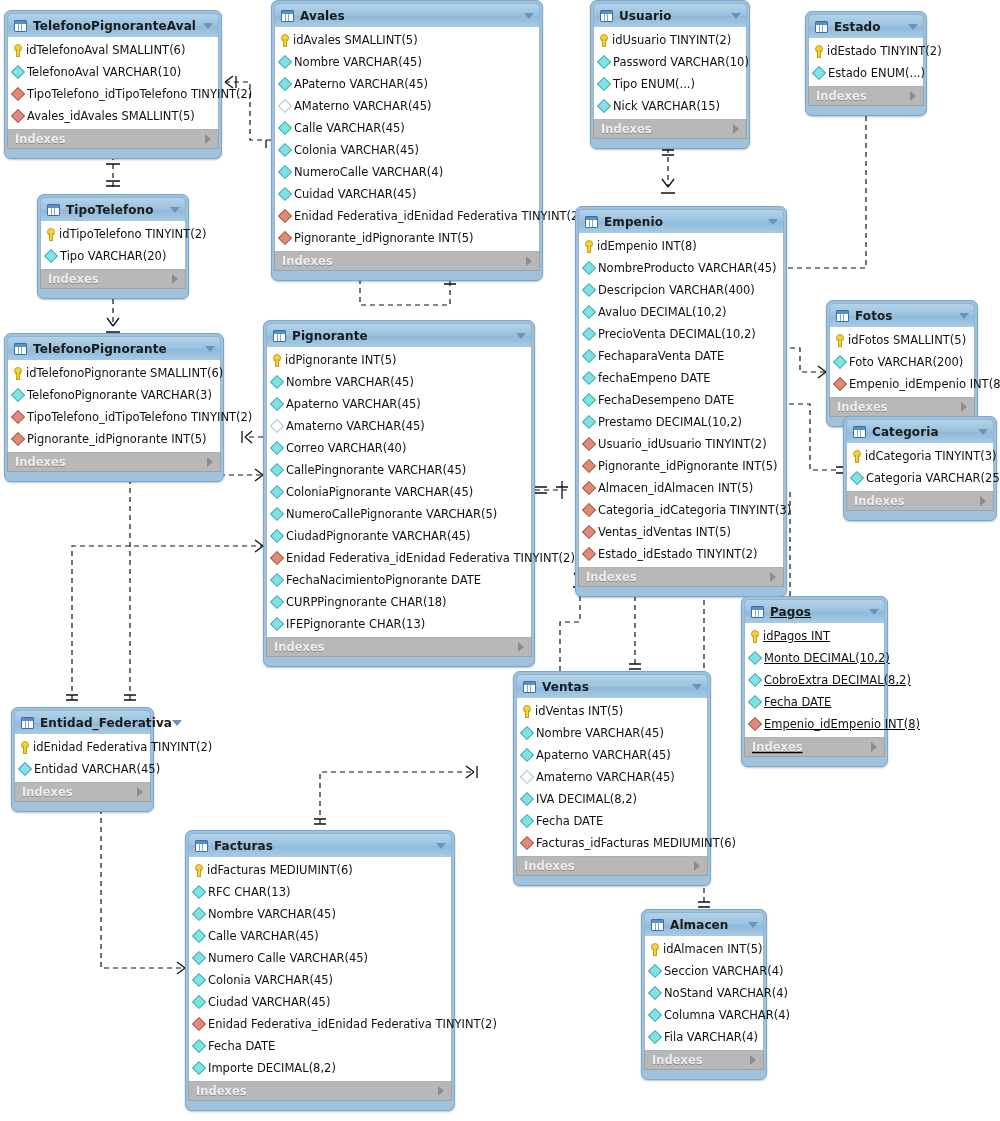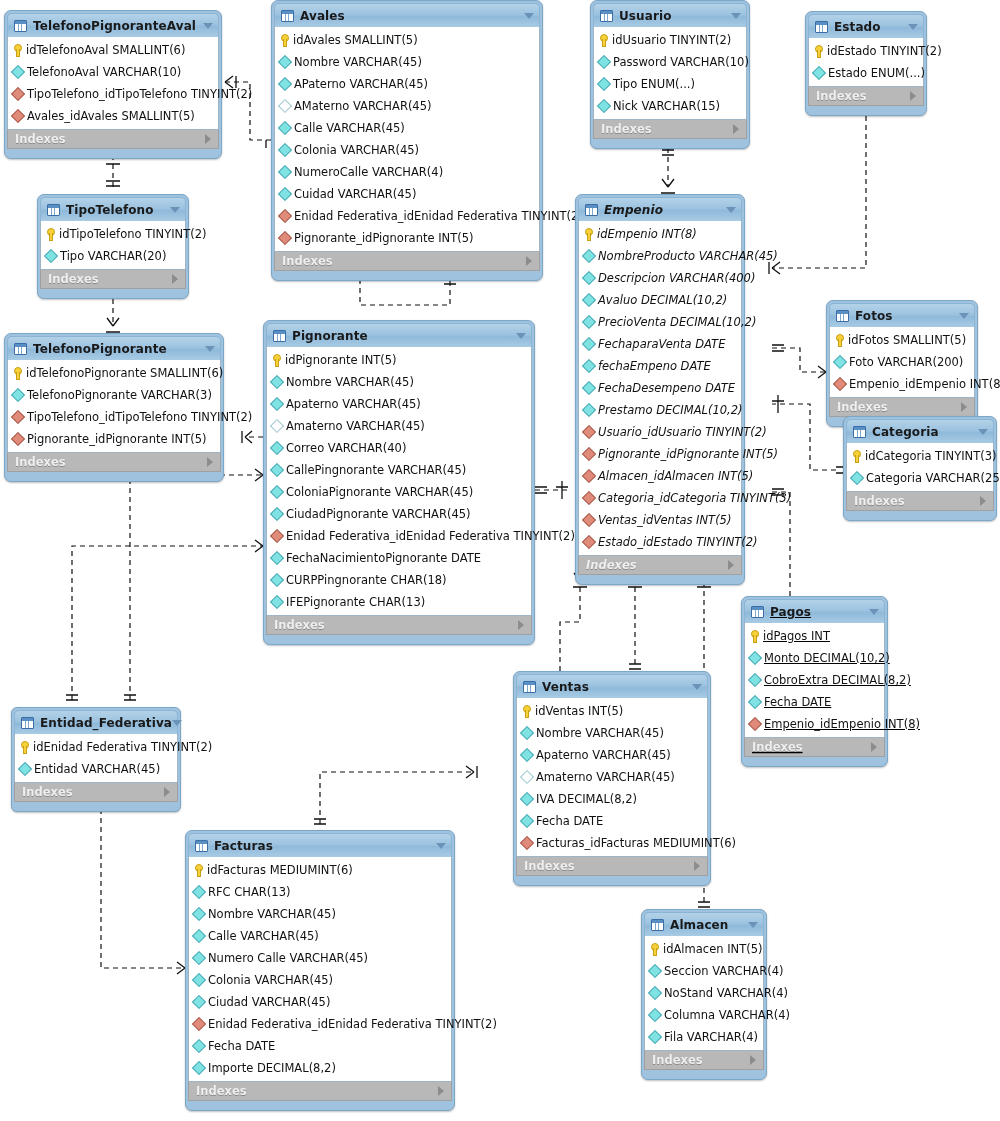--- a/index.html
+++ b/index.html
@@ -462,20 +462,24 @@
           <div class="col">
             <span class="gly gly-d d-cy"></span>
             <span>CallePingnorante VARCHAR(45)</span>
           </div>
           <div class="col">
             <span class="gly gly-d d-cy"></span>
             <span>ColoniaPignorante VARCHAR(45)</span>
           </div>
           <div class="col">
             <span class="gly gly-d d-cy"></span>
+            <span>NumeroCallePignorante VARCHAR(5)</span>
+          </div>
+          <div class="col">
+            <span class="gly gly-d d-cy"></span>
             <span>CiudadPignorante VARCHAR(45)</span>
           </div>
           <div class="col">
             <span class="gly gly-d d-fk"></span>
             <span>Enidad Federativa_idEnidad Federativa TINYINT(2)</span>
           </div>
           <div class="col">
             <span class="gly gly-d d-cy"></span>
             <span>FechaNacimientoPignorante DATE</span>
           </div>
@@ -486,21 +490,21 @@
           <div class="col">
             <span class="gly gly-d d-cy"></span>
             <span>IFEPignorante CHAR(13)</span>
           </div>
         </div>
         <div class="idx">
           <span>Indexes</span>
           <span class="idx-arrow"></span>
         </div>
       </div>
-      <div class="tbl" style="left: 575px; top: 194px; width: 170px; font-style: italic;">
+      <div class="tbl" style="left: 575px; top: 206px; width: 212px;">
         <div class="tbl-hdr">
           <span class="tbl-ico"></span>
           <span class="tbl-title">Empenio</span>
           <span class="tbl-caret"></span>
         </div>
         <div class="tbl-body">
           <div class="col">
             <span class="gly gly-pk"></span>
             <span>idEmpenio INT(8)</span>
           </div>
@@ -679,21 +683,21 @@
           <div class="col">
             <span class="gly gly-d d-fk"></span>
             <span>Facturas_idFacturas MEDIUMINT(6)</span>
           </div>
         </div>
         <div class="idx">
           <span>Indexes</span>
           <span class="idx-arrow"></span>
         </div>
       </div>
-      <div class="tbl" style="left: 11px; top: 707px; width: 170px; border-radius: 6px;">
+      <div class="tbl" style="left: 11px; top: 707px; width: 143px;">
         <div class="tbl-hdr">
           <span class="tbl-ico"></span>
           <span class="tbl-title">Entidad_Federativa</span>
           <span class="tbl-caret"></span>
         </div>
         <div class="tbl-body">
           <div class="col">
             <span class="gly gly-pk"></span>
             <span>idEnidad Federativa TINYINT(2)</span>
           </div>

